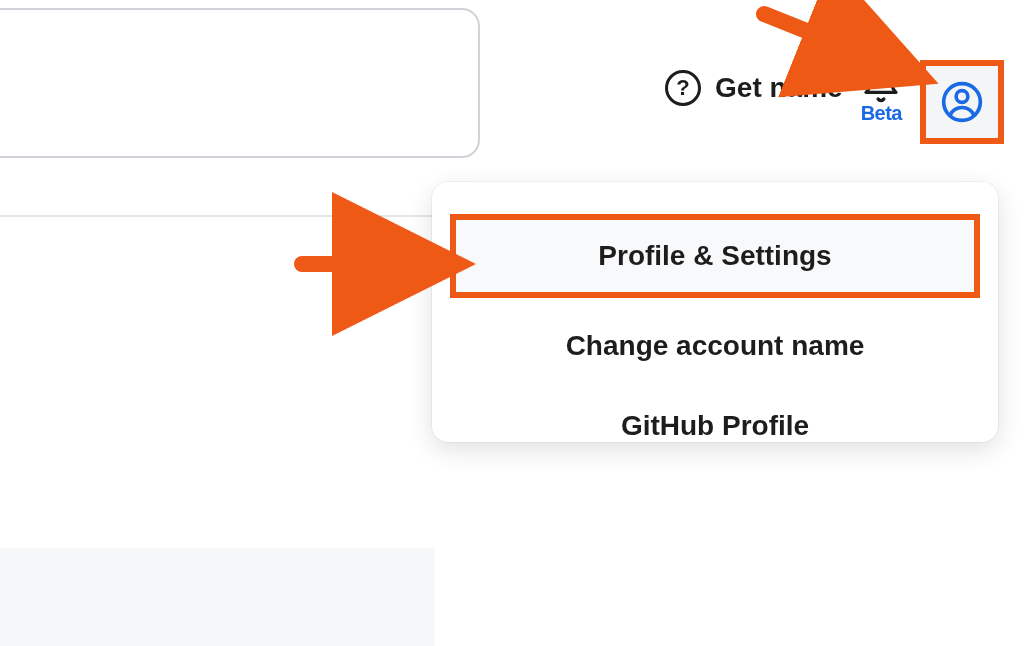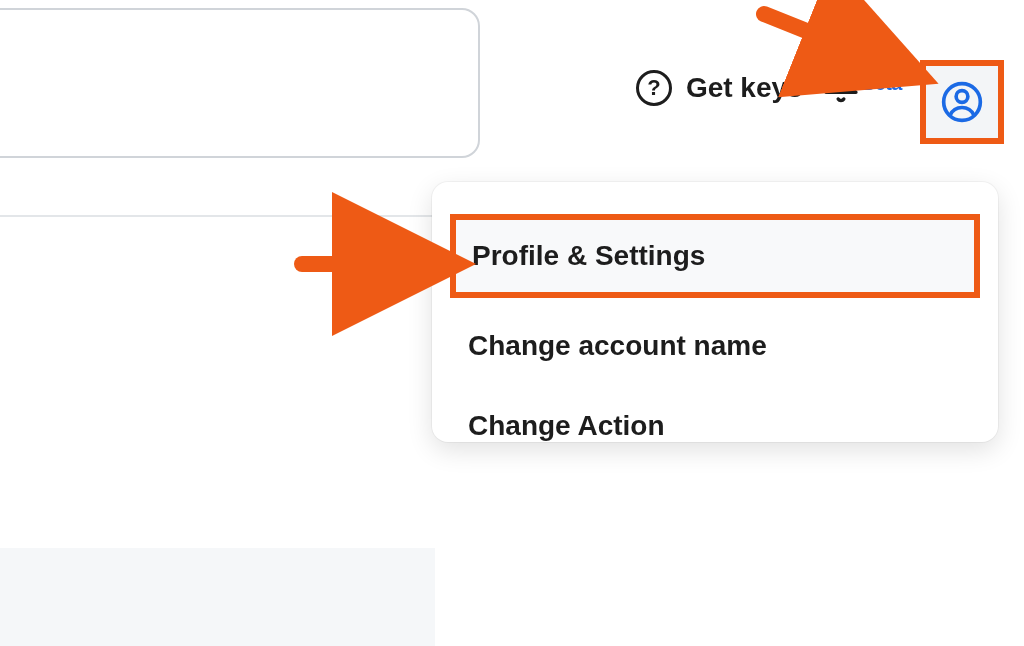--- a/index.html
+++ b/index.html
@@ -57,20 +57,21 @@
     line-height: 1;
   }
   .help-label {
     font-size: 28px;
     font-weight: 600;
     color: #1d1d1d;
   }
 
   .notif-group {
     display: flex;
+    flex-direction: column;
     align-items: center;
     cursor: pointer;
     margin-top: 4px;
   }
   .bell-icon svg { display:block; }
   .beta-label {
     font-size: 20px;
     font-weight: 800;
     color: #1b6ae5;
     margin-top: -2px;
@@ -113,20 +114,21 @@
   .dropdown {
     position: absolute;
     top: 182px;
     left: 432px;
     width: 566px;
     background: #fff;
     border-radius: 16px;
     box-shadow: 0 8px 26px rgba(0,0,0,0.12), 0 0 0 1px rgba(0,0,0,0.04);
     padding-top: 32px;
     padding-bottom: 0;
+    text-align: center;
   }
   .dropdown-item {
     padding: 24px 36px;
     font-size: 28px;
     font-weight: 700;
     color: #1d1d1d;
     cursor: pointer;
   }
   .dropdown-item.highlight {
     border: 6px solid #ee5a15;
@@ -148,21 +150,21 @@
 </style>
 </head>
 <body>
 
 <div class="search-box"></div>
 
 <div class="header-right">
 
   <div class="help-group">
     <span class="help-icon">?</span>
-    <span class="help-label">Get keys</span>
+    <span class="help-label">Get name</span>
   </div>
 
   <div class="notif-group">
     <span class="bell-icon">
       <svg width="40" height="40" viewBox="0 0 24 24" fill="none" stroke="#1d1d1d" stroke-width="2" stroke-linecap="round" stroke-linejoin="round">
         <path d="M18 8a6 6 0 0 0-12 0c0 7-3 9-3 9h18s-3-2-3-9"></path>
         <path d="M13.7 21a2 2 0 0 1-3.4 0"></path>
       </svg>
     </span>
     <span class="beta-label">Beta</span>
@@ -179,21 +181,21 @@
   </div>
 
 </div>
 
 <div class="header-underline"></div>
 <div class="bottom-strip"></div>
 
 <div class="dropdown">
   <div class="dropdown-item highlight">Profile &amp; Settings</div>
   <div class="dropdown-item">Change account name</div>
-  <div class="dropdown-item last">Change Action</div>
+  <div class="dropdown-item last">GitHub Profile</div>
 </div>
 
 <div class="arrow" style="left:754px; top:0px;">
   <svg width="180" height="100">
     <defs>
       <marker id="ah1" markerWidth="9" markerHeight="9" refX="6" refY="4.5" orient="auto">
         <polygon points="0 0, 9 4.5, 0 9" fill="#ee5a15"></polygon>
       </marker>
     </defs>
     <line x1="10" y1="14" x2="140" y2="66" stroke="#ee5a15" stroke-width="16" marker-end="url(#ah1)" stroke-linecap="round"></line>

